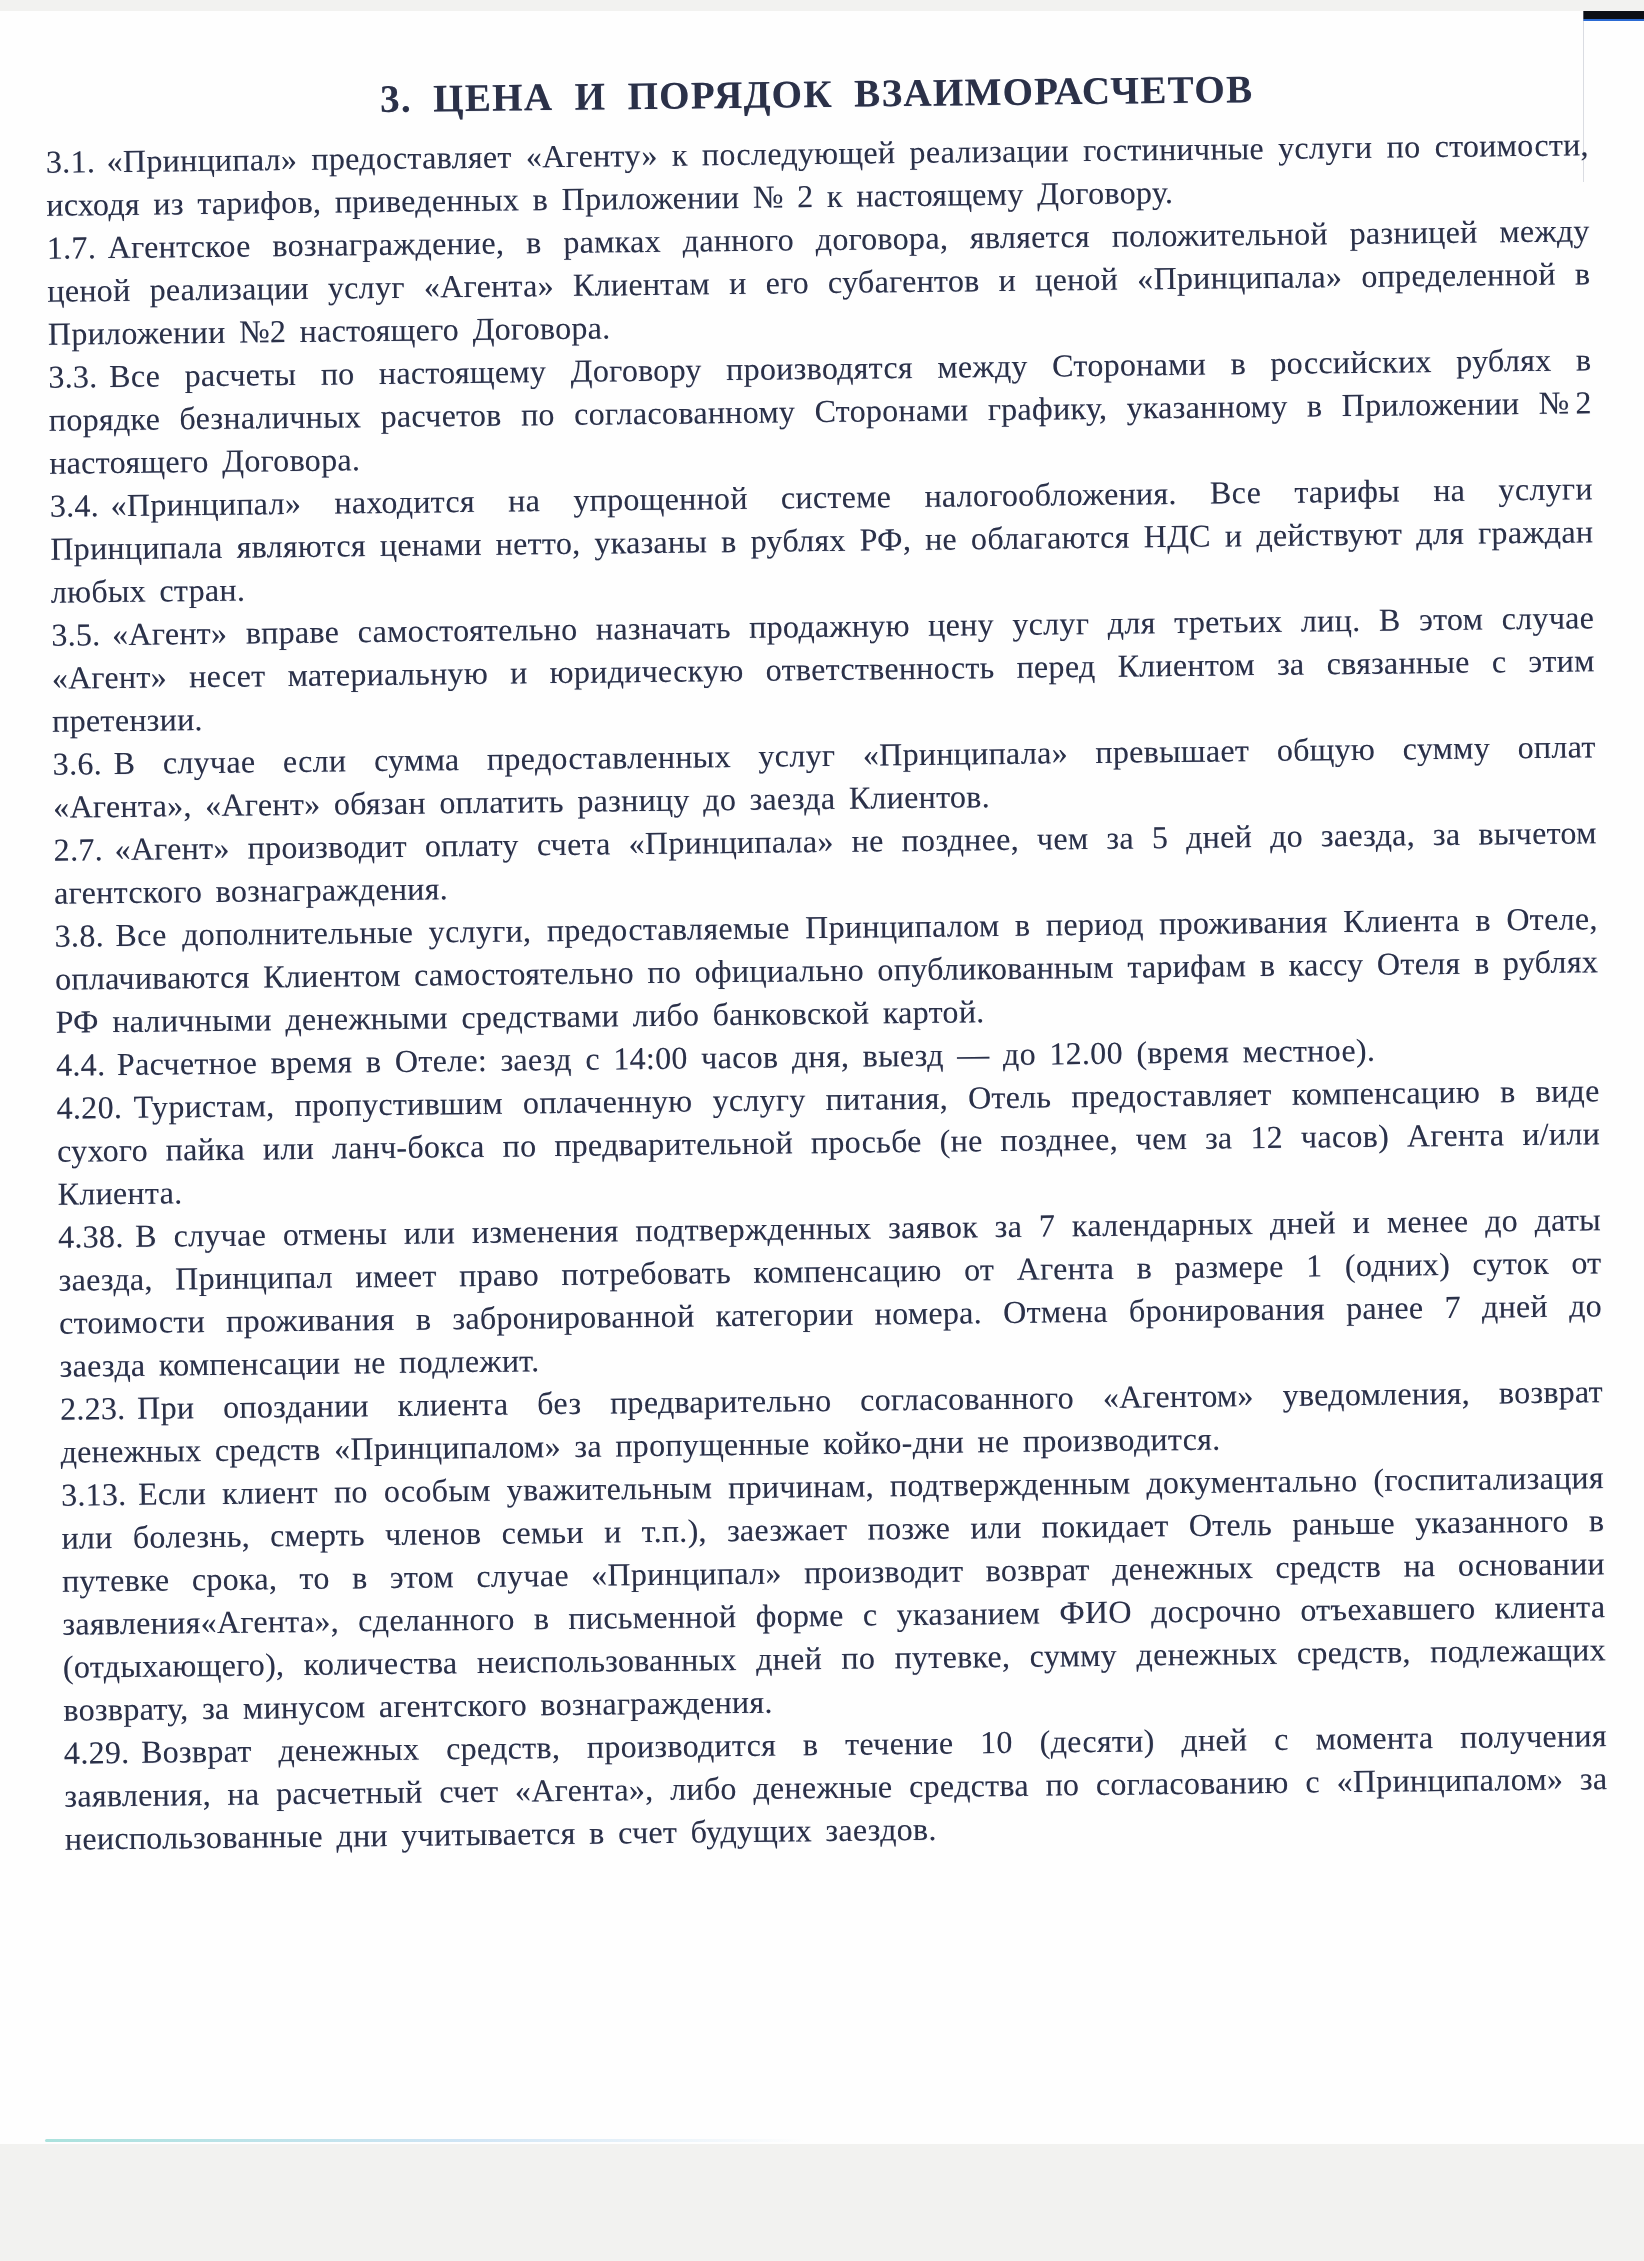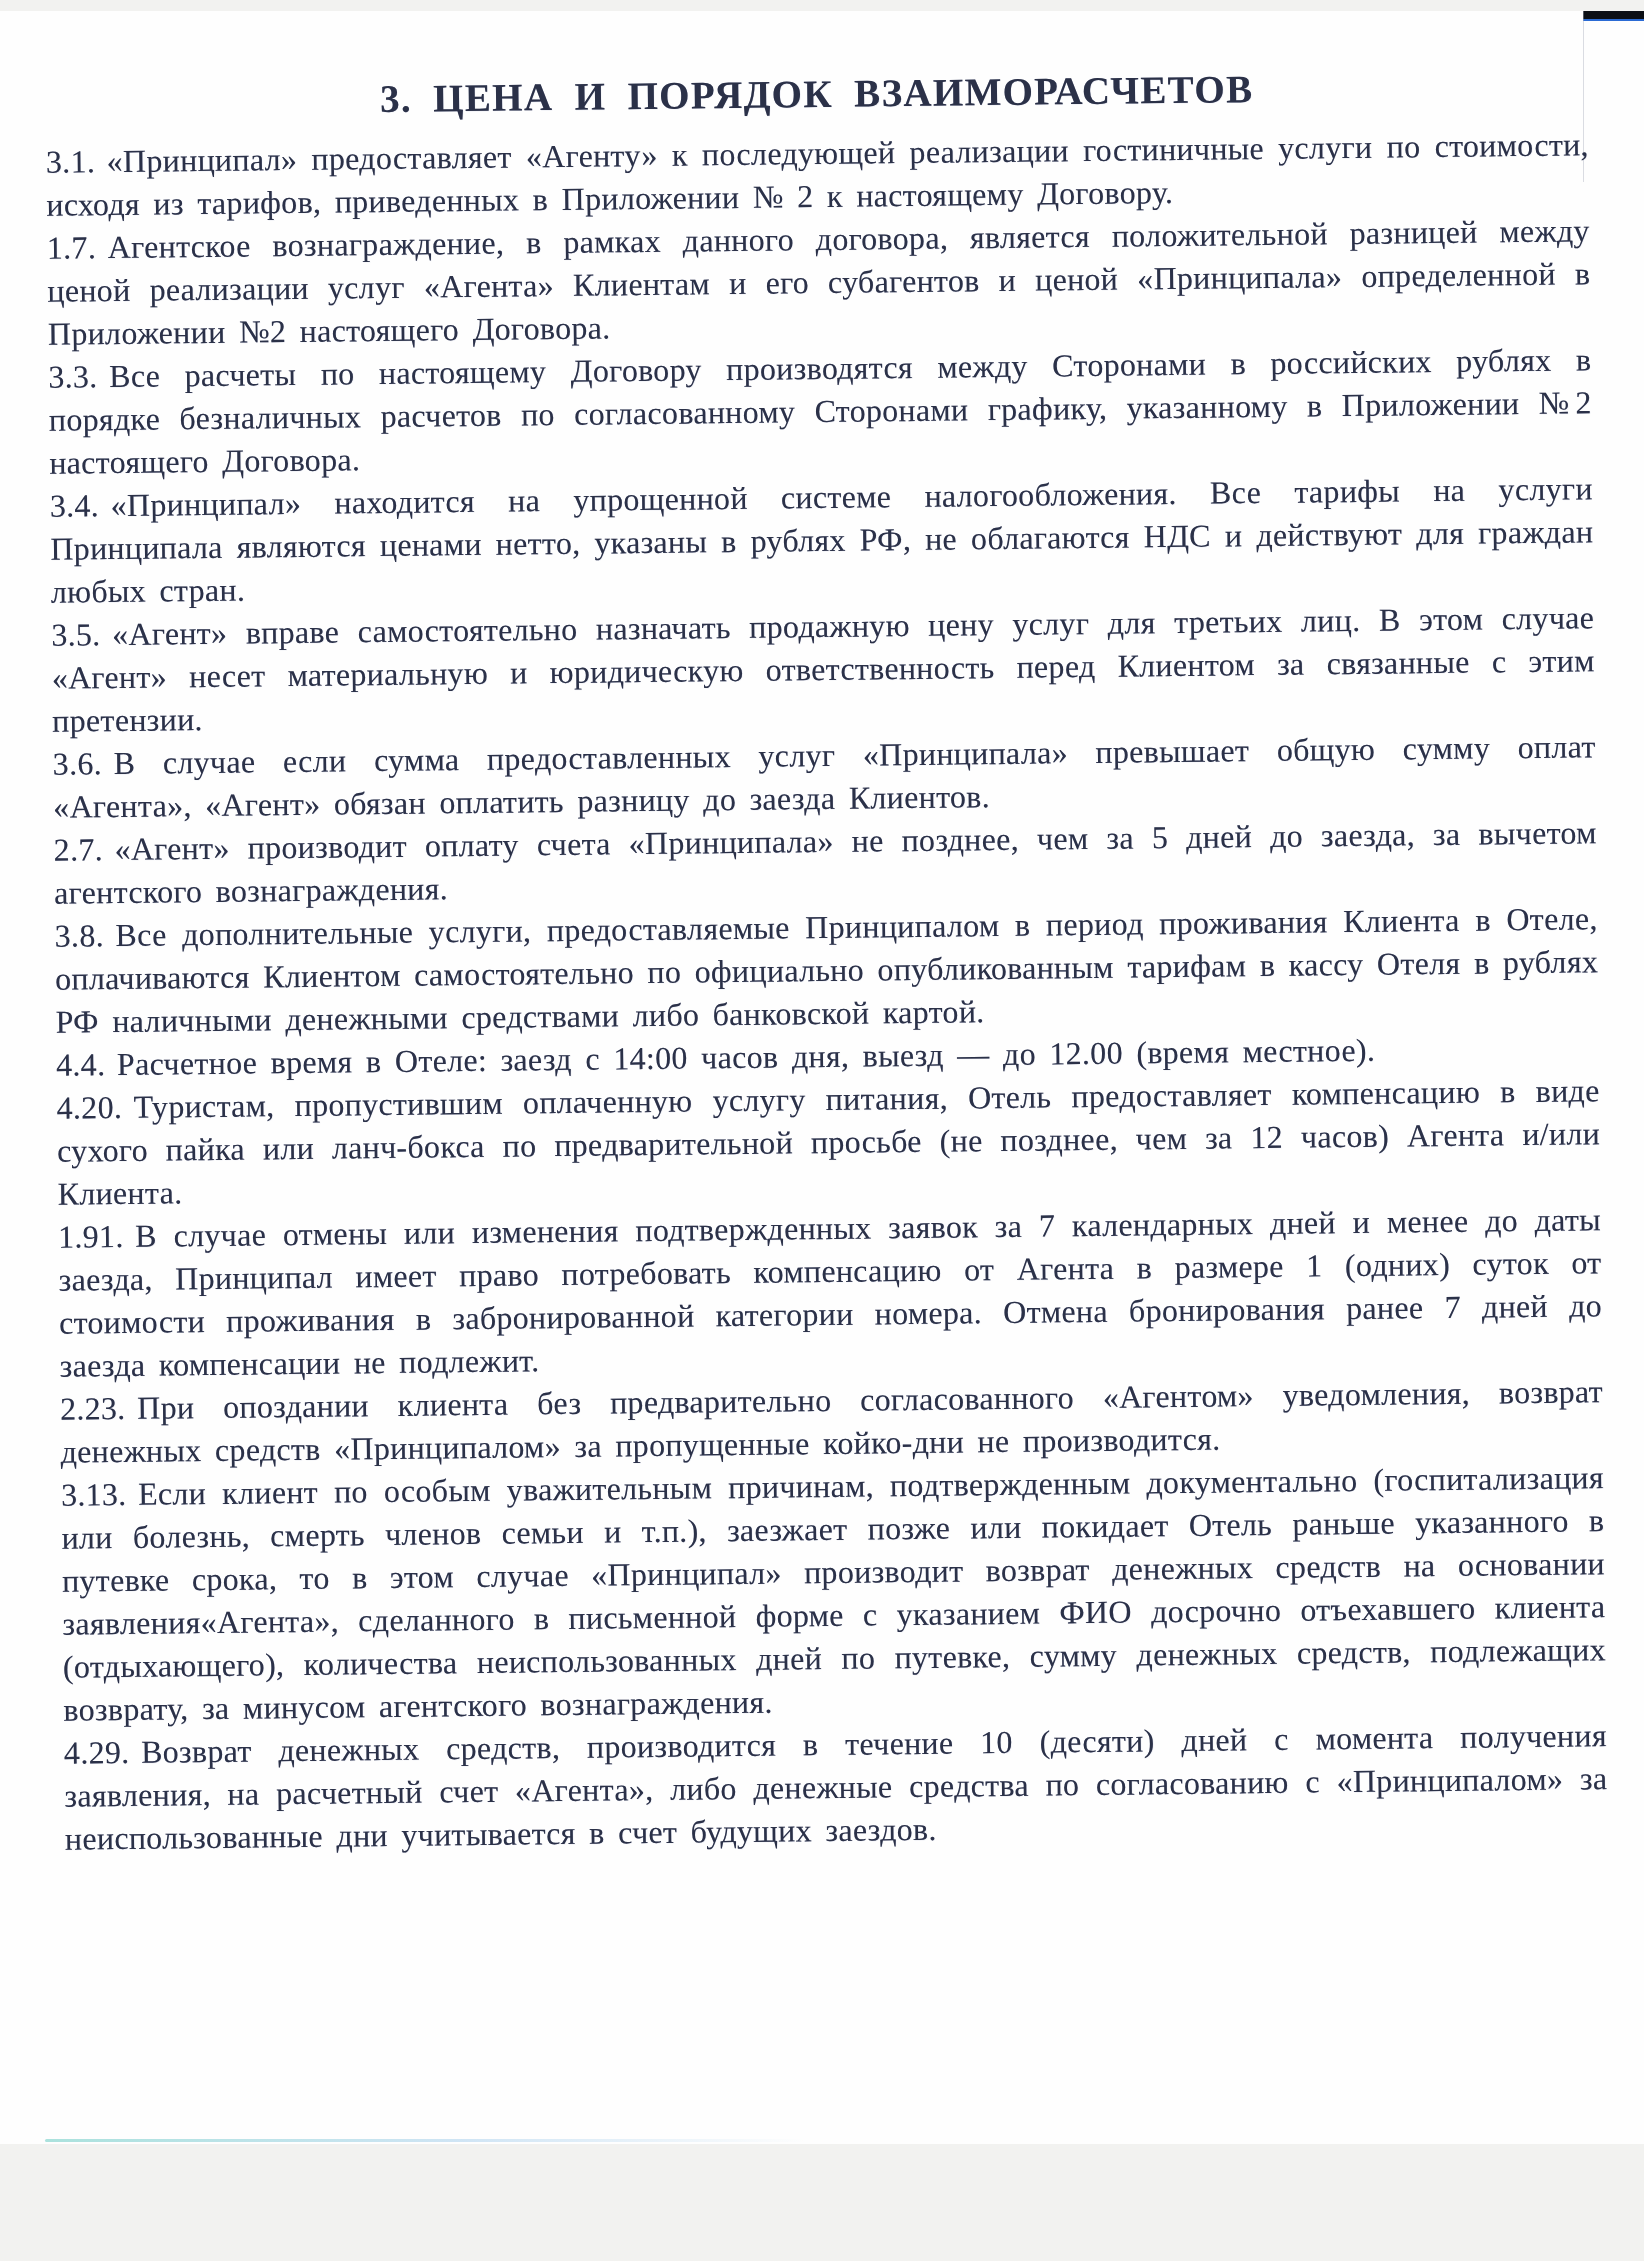--- a/index.html
+++ b/index.html
@@ -90,21 +90,21 @@
     <p class="clause"><span class="num">3.6.</span><span class="txt">В случае если сумма предоставленных услуг «Принципала» превышает общую сумму оплат «Агента», «Агент» обязан оплатить разницу до заезда Клиентов.</span></p>
 
     <p class="clause"><span class="num">2.7.</span><span class="txt">«Агент» производит оплату счета «Принципала» не позднее, чем за 5 дней до заезда, за вычетом агентского вознаграждения.</span></p>
 
     <p class="clause"><span class="num">3.8.</span><span class="txt">Все дополнительные услуги, предоставляемые Принципалом в период проживания Клиента в Отеле, оплачиваются Клиентом самостоятельно по официально опубликованным тарифам в кассу Отеля в рублях РФ наличными денежными средствами либо банковской картой.</span></p>
 
     <p class="clause"><span class="num">4.4.</span><span class="txt">Расчетное время в Отеле: заезд с 14:00 часов дня, выезд — до 12.00 (время местное).</span></p>
 
     <p class="clause"><span class="num">4.20.</span><span class="txt">Туристам, пропустившим оплаченную услугу питания, Отель предоставляет компенсацию в виде сухого пайка или ланч-бокса по предварительной просьбе (не позднее, чем за 12 часов) Агента и/или Клиента.</span></p>
 
-    <p class="clause"><span class="num">1.91.</span><span class="txt">В случае отмены или изменения подтвержденных заявок за 7 календарных дней и менее до даты заезда, Принципал имеет право потребовать компенсацию от Агента в размере 1 (одних) суток от стоимости проживания в забронированной категории номера. Отмена бронирования ранее 7 дней до заезда компенсации не подлежит.</span></p>
+    <p class="clause"><span class="num">4.38.</span><span class="txt">В случае отмены или изменения подтвержденных заявок за 7 календарных дней и менее до даты заезда, Принципал имеет право потребовать компенсацию от Агента в размере 1 (одних) суток от стоимости проживания в забронированной категории номера. Отмена бронирования ранее 7 дней до заезда компенсации не подлежит.</span></p>
 
     <p class="clause"><span class="num">2.23.</span><span class="txt">При опоздании клиента без предварительно согласованного «Агентом» уведомления, возврат денежных средств «Принципалом» за пропущенные койко-дни не производится.</span></p>
 
     <p class="clause"><span class="num">3.13.</span><span class="txt">Если клиент по особым уважительным причинам, подтвержденным документально (госпитализация или болезнь, смерть членов семьи и т.п.), заезжает позже или покидает Отель раньше указанного в путевке срока, то в этом случае «Принципал» производит возврат денежных средств на основании заявления«Агента», сделанного в письменной форме с указанием ФИО досрочно отъехавшего клиента (отдыхающего), количества неиспользованных дней по путевке, сумму денежных средств, подлежащих возврату, за минусом агентского вознаграждения.</span></p>
 
     <p class="clause"><span class="num">4.29.</span><span class="txt">Возврат денежных средств, производится в течение 10 (десяти) дней с момента получения заявления, на расчетный счет «Агента», либо денежные средства по согласованию с «Принципалом» за неиспользованные дни учитывается в счет будущих заездов.</span></p>
 
   </div>
 </div>
 

